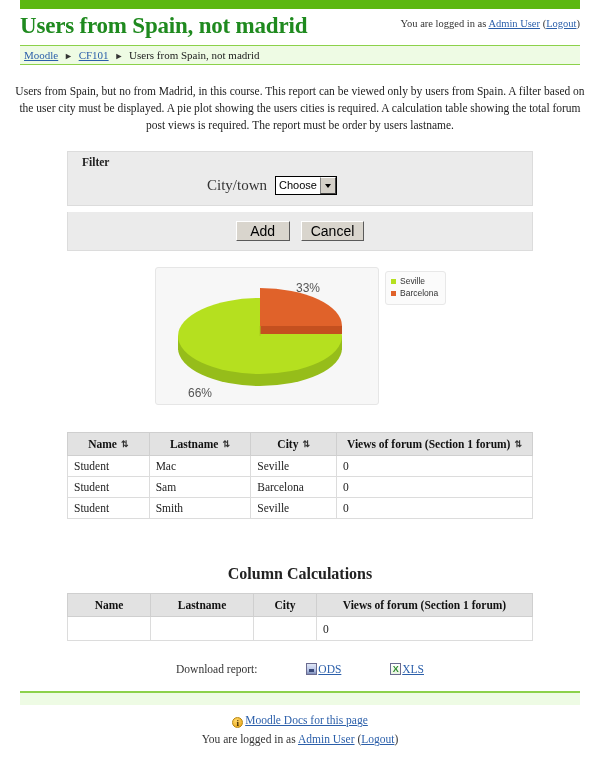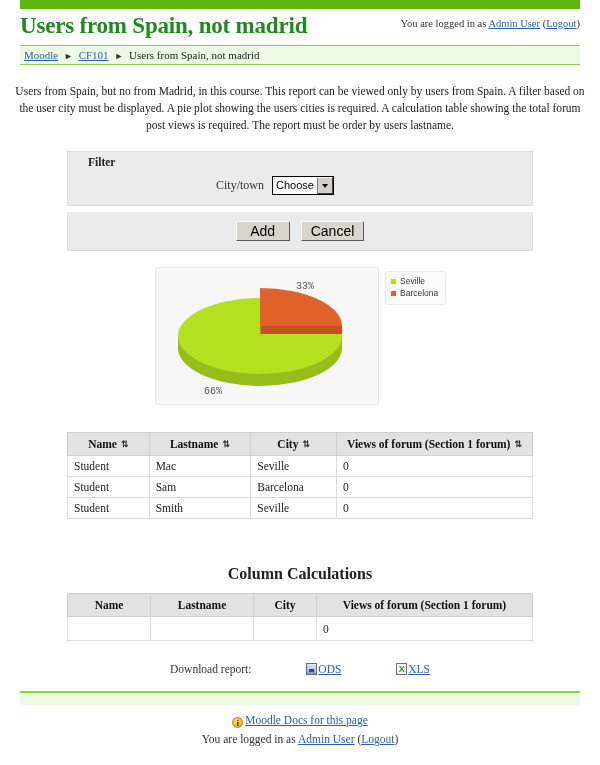--- a/index.html
+++ b/index.html
@@ -105,39 +105,39 @@
     color: #222;
   }
   
   .filter-wrap {
     margin: 18px auto 0 auto;
     width: 466px;
   }
   .fieldset {
     background: #ebebeb;
     border: 1px solid #dcdcdc;
-    padding: 4px 10px 10px 20px;
+    padding: 4px 10px 10px 14px;
     position: relative;
   }
   .legend {
     font-size: 11.5px;
     font-weight: bold;
     color: #222;
     padding-bottom: 6px;
   }
   .filter-row {
     display: flex;
     align-items: center;
     justify-content: center;
     gap: 8px;
     padding-top: 2px;
     padding-right: 60px;
   }
   .filter-label {
-    font-size: 12px;
+    font-size: 15px;
     color: #333;
     text-align: right;
   }
   .winselect {
     display: inline-flex;
     align-items: stretch;
     background: #ffffff;
     border: 1px solid #000000;
     height: 17px;
     width: 60px;
@@ -226,22 +226,22 @@
     margin-bottom: 1px;
   }
   .legend-swatch {
     width: 5px;
     height: 5px;
     margin-right: 4px;
     display: inline-block;
   }
   .pct-label {
     position: absolute;
-    font-family: Liberation Mono, monospace;
-    font-size: 10px;
+    font-family: Liberation Sans, sans-serif;
+    font-size: 12px;
     color: #555;
   }
   
   .rtable {
     border-collapse: collapse;
     margin: 9px auto;
     width: 466px;
     font-size: 11.5px;
   }
   .rtable th {
@@ -285,21 +285,21 @@
   .calc-empty-row td { height: 15px; }
   
   .download {
     text-align: center;
     font-size: 11.5px;
     color: #333;
     margin-top: 22px;
   }
   .dl-link {
     white-space: nowrap;
-    margin-left: 8px;
+    margin-left: 2px;
     padding-left: 44px;
   }
   .fileicon {
     display: inline-block;
     width: 11px;
     height: 12px;
     vertical-align: -2px;
     margin-right: 1px;
     position: relative;
     border: 1px solid #6b6b8f;
@@ -421,21 +421,21 @@
         <ellipse cx="104" cy="68" rx="82" ry="38" fill="#b5e01f"></ellipse>
 
         <path d="M 104 58 L 186 58 L 186 66 L 104 66 Z" fill="#c4501f"></path>
 
         <path d="M 104 58 L 104 20 A 82 38 0 0 1 186 58 Z" fill="#e0622a"></path>
         <path d="M 104 58 L 186 58 L 186 64 L 104 64 Z" fill="#c4501f"></path>
 
         <line x1="104" y1="58" x2="104" y2="68" stroke="#a8ce1c" stroke-width="1"></line>
       </svg>
       <span class="pct-label" style="left:140px; top:13px;">33%</span>
-      <span class="pct-label" style="left:48px; top:118px;">66%</span>
+      <span class="pct-label" style="left:32px; top:118px;">66%</span>
     </div>
     <div class="legend-box">
       <div class="legend-item">
         <span class="legend-swatch" style="background:#b5e01f"></span>
         <span>Seville</span>
       </div>
       <div class="legend-item">
         <span class="legend-swatch" style="background:#e0622a"></span>
         <span>Barcelona</span>
       </div>

